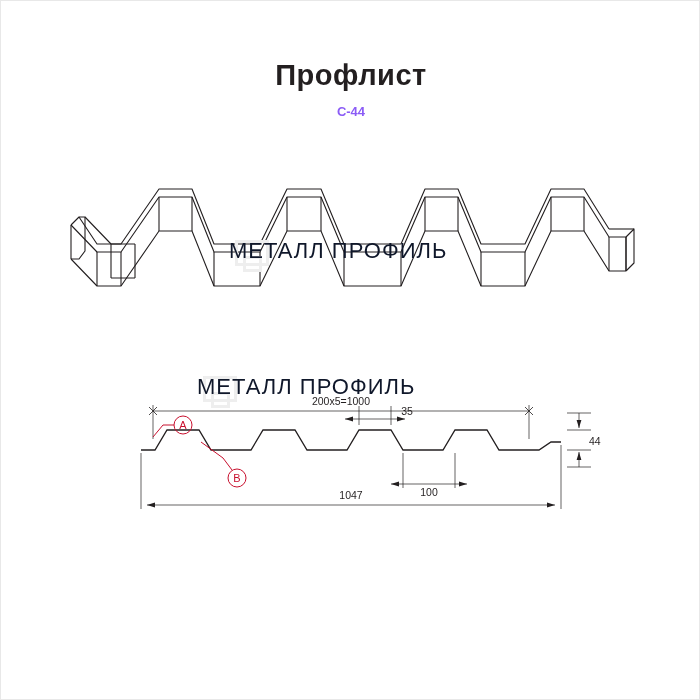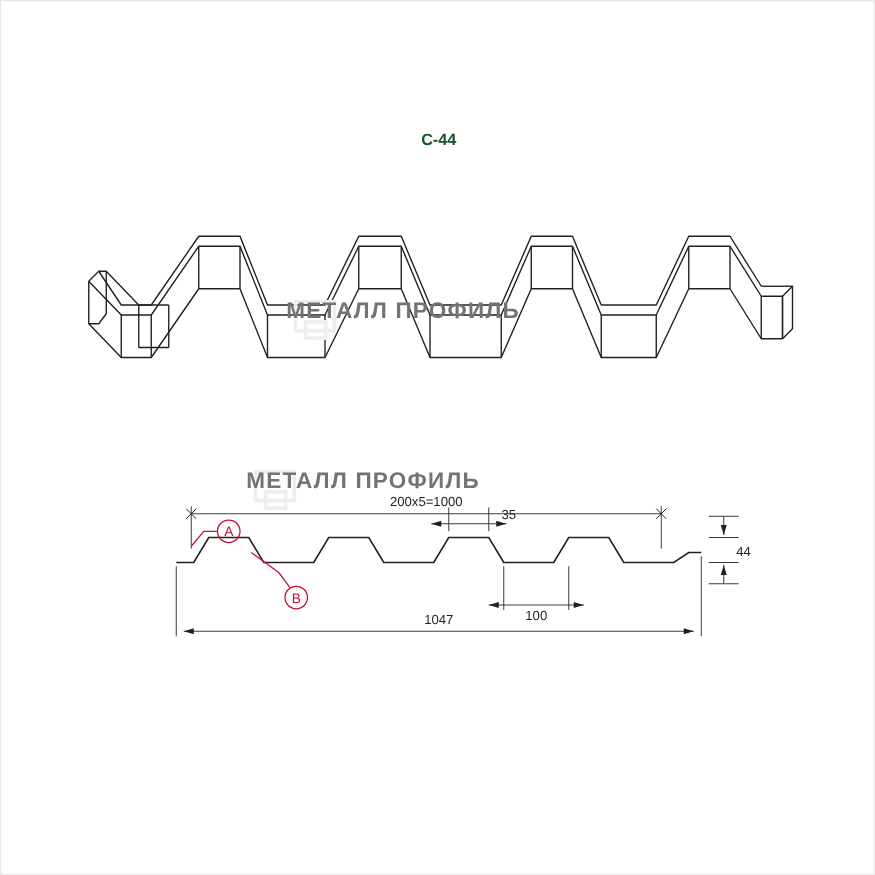--- a/index.html
+++ b/index.html
@@ -27,42 +27,42 @@
     color: #231f20;
     letter-spacing: 0.5px;
   }
   .subtitle {
     position: absolute;
     left: 0; top: 103px;
     width: 700px;
     text-align: center;
     font-size: 13px;
     font-weight: bold;
-    color: #14532d;
+    color: #8b5cf6;
   }
   .footnote {
     position: absolute;
     left: 0; top: 618px;
     width: 700px;
     text-align: center;
     font-size: 13.5px;
     font-weight: bold;
     color: #231f20;
     letter-spacing: 0.3px;
   }
   .wm-layer {
     position: absolute;
     left: 0; top: 0; width: 700px; height: 700px;
     pointer-events: none;
   }
   .wm {
     position: absolute;
-    font-size: 18px;
-    font-weight: bold;
-    color: #737373;
+    font-size: 22px;
+    font-weight: normal;
+    color: #0f172a;
     white-space: nowrap;
     letter-spacing: 1px;
   }
   .wm-1 { left: 228px; top: 237px; }
   .wm-2 { left: 196px; top: 373px; }
   .wm-box {
     position: absolute;
     width: 34px; height: 26px;
     border: 3px solid #eeeeee;
   }
@@ -85,20 +85,21 @@
     font-family: "Liberation Sans", sans-serif;
     font-size: 11px;
     fill: #c8102e;
   }
 </style>
 </head>
 <body>
 
 <div class="page">
 
+  <div class="title">Профлист</div>
   <div class="subtitle">С-44</div>
 
   <svg class="art" width="700" height="700">
 
     <g fill="none" stroke="#231f20" stroke-width="1.1" stroke-linejoin="round">
 
       <path d="M70,258 L96,285 L120,285 L158,230 L191,230 L213,285 L259,285 L286,230 L320,230 L343,285 L400,285 L424,230 L457,230 L480,285 L524,285 L550,230 L583,230 L608,270 L625,270"></path>
 
       <path d="M70,224 L96,251 L120,251 L158,196 L191,196 L213,251 L259,251 L286,196 L320,196 L343,251 L400,251 L424,196 L457,196 L480,251 L524,251 L550,196 L583,196 L608,236 L625,236"></path>
 

